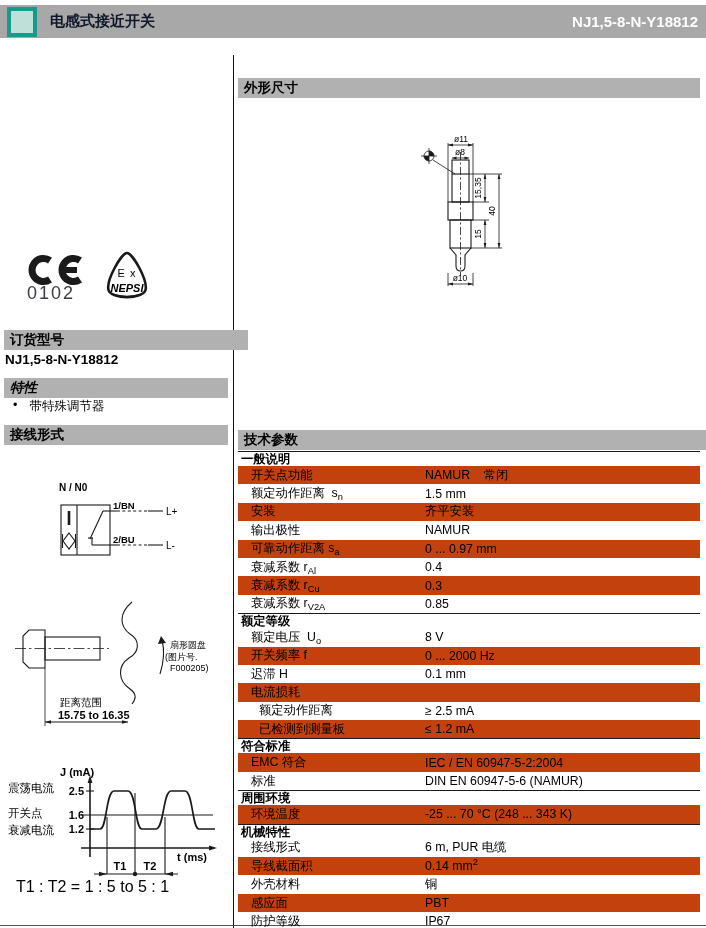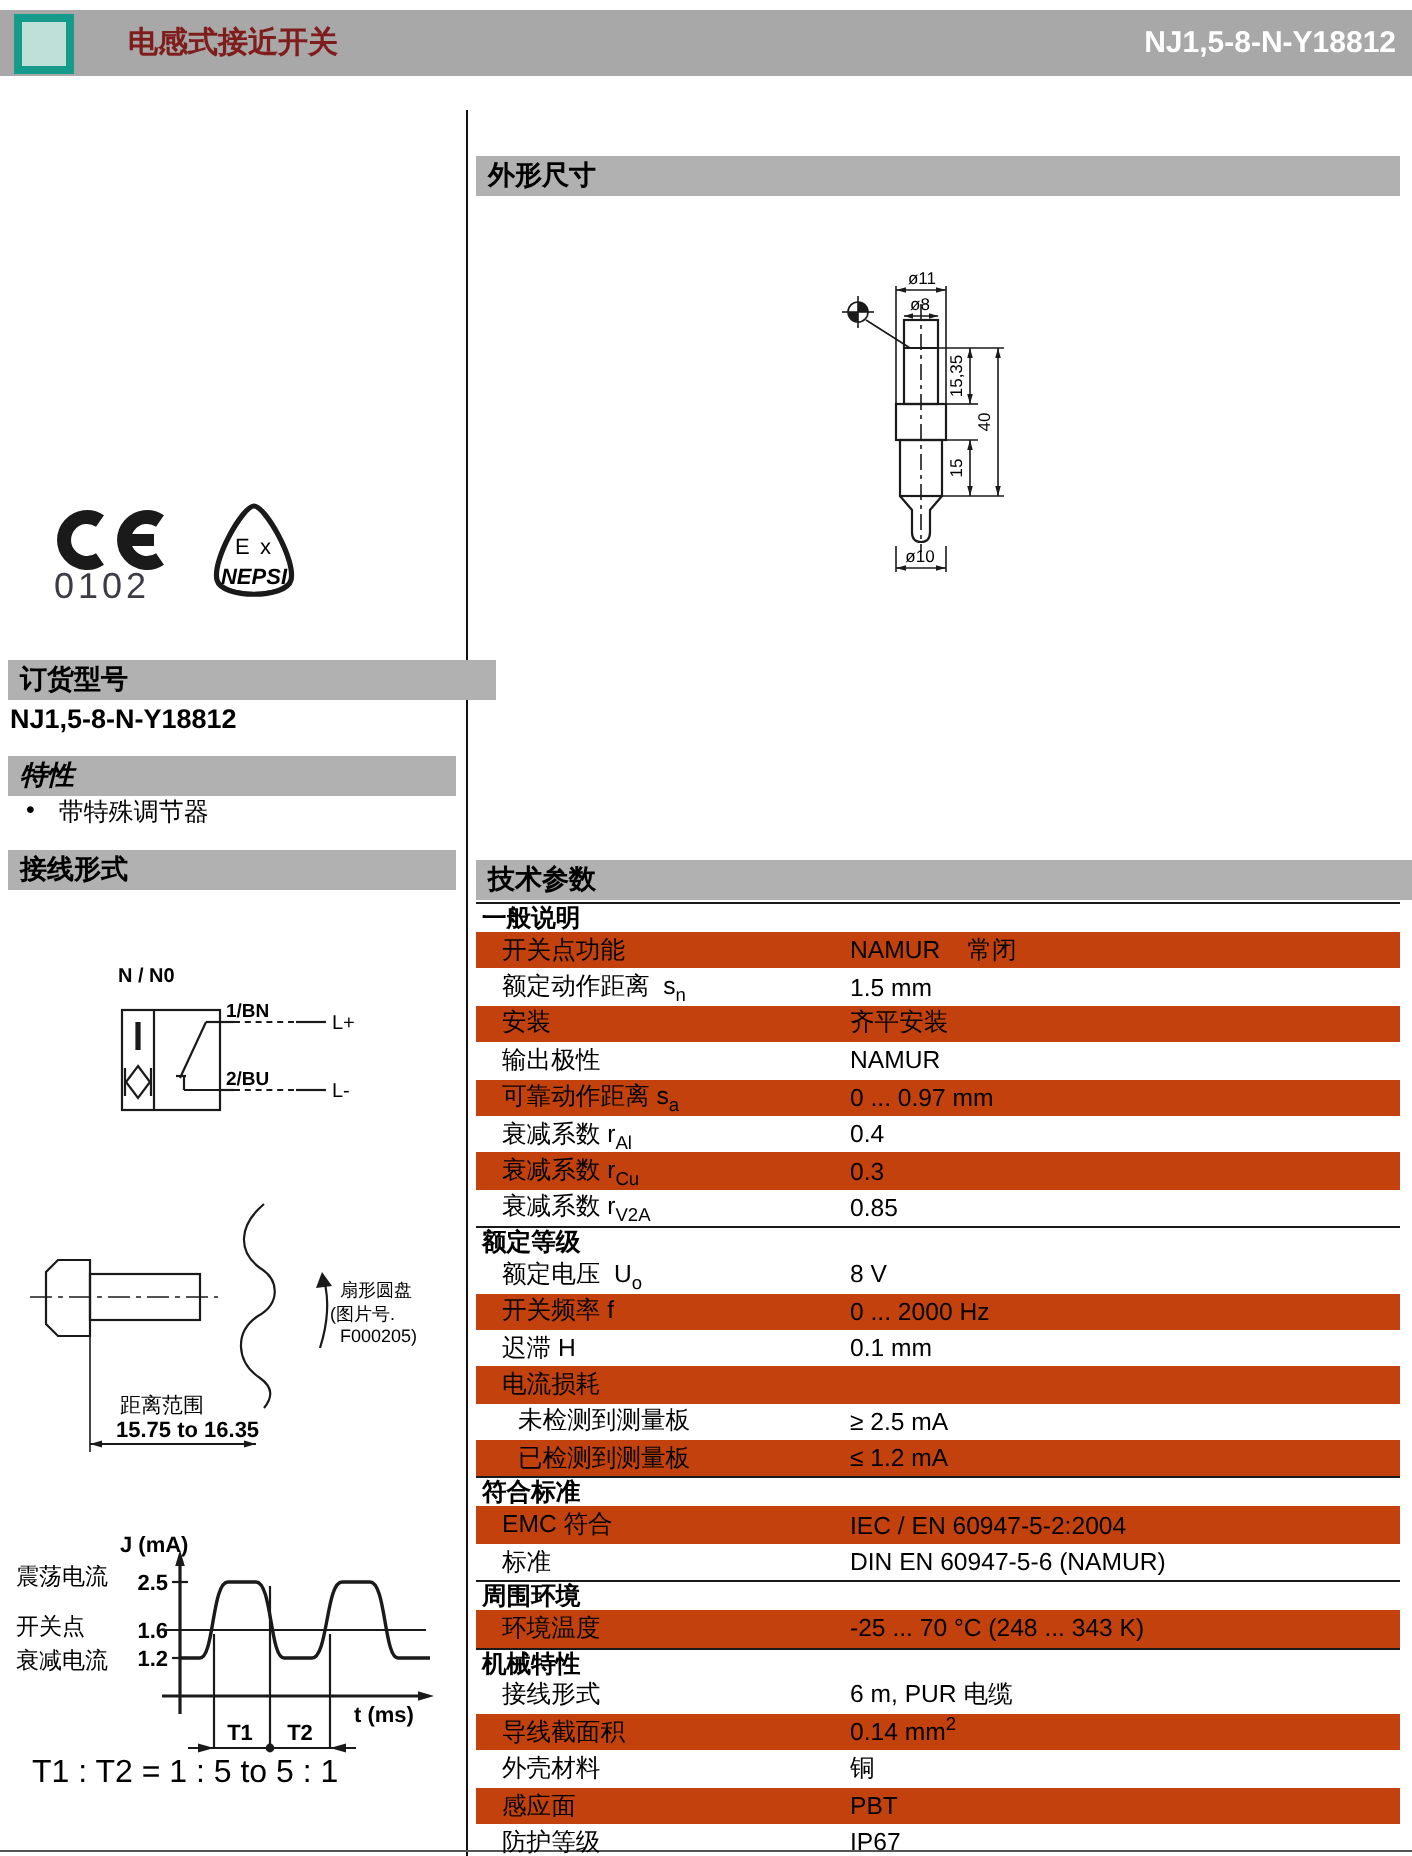--- a/index.html
+++ b/index.html
@@ -2,21 +2,21 @@
 <html><head>
 <meta charset="utf-8">
 <style>
   html,body{margin:0;padding:0;background:#fff;}
   #page{position:relative;width:706px;height:928px;background:#fff;overflow:hidden;
         font-family:"Liberation Sans","DejaVu Sans",sans-serif;color:#000;}
   
   .top-bar{position:absolute;left:0;top:5px;width:706px;height:33px;background:#a8a8a8;
            display:flex;align-items:center;}
   .brand-square{width:22px;height:22px;border:4px solid #169a8a;background:#bfe0d8;margin-left:7px;}
-  .top-title{color:#7f1d1d;font-weight:bold;font-size:15px;margin-left:27px;}
+  .top-title{color:#0f172a;font-weight:bold;font-size:15px;margin-left:13px;}
   .top-model{color:#fff;font-weight:bold;font-size:15px;margin-left:auto;margin-right:8px;}
   
   .gray-bar{position:absolute;background:#b1b1b1;height:20px;line-height:20px;
             font-weight:bold;font-size:13.5px;padding-left:6px;box-sizing:border-box;}
   .divider-v{position:absolute;left:233px;top:55px;width:1.4px;height:873px;background:#111;}
   .bottom-line{position:absolute;left:0;top:925px;width:706px;height:1.4px;background:#555;}
   .ce-number{position:absolute;left:27px;top:283px;font-size:18px;letter-spacing:2px;color:#3c3c44;}
   .order-value{position:absolute;left:5px;top:352px;font-weight:bold;font-size:13.5px;}
   .feature-line{position:absolute;left:13px;top:398px;font-size:12.5px;display:flex;}
   .feature-line .bullet{margin-right:12px;}
@@ -259,21 +259,21 @@
       </div>
       <div class="row">
         <span class="lab">迟滞 H</span>
         <span class="val">0.1 mm</span>
       </div>
       <div class="row shaded">
         <span class="lab">电流损耗</span>
         <span class="val"></span>
       </div>
       <div class="row indent">
-        <span class="lab">未检测到测量板</span>
+        <span class="lab">额定动作距离</span>
         <span class="val">≥ 2.5 mA</span>
       </div>
       <div class="row shaded indent">
         <span class="lab">已检测到测量板</span>
         <span class="val">≤ 1.2 mA</span>
       </div>
       <div class="sec-header">符合标准</div>
       <div class="row shaded">
         <span class="lab">EMC 符合</span>
         <span class="val">IEC / EN 60947-5-2:2004</span>

